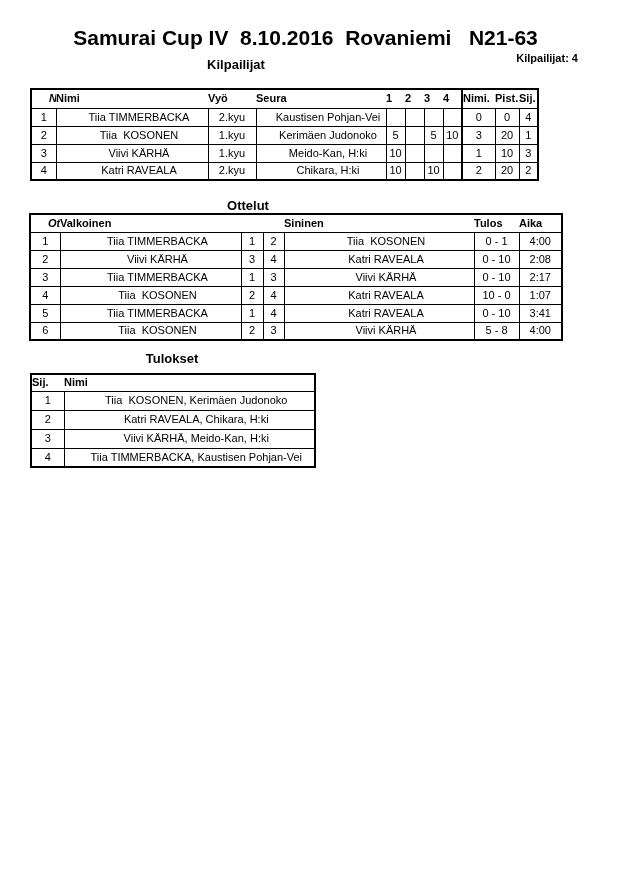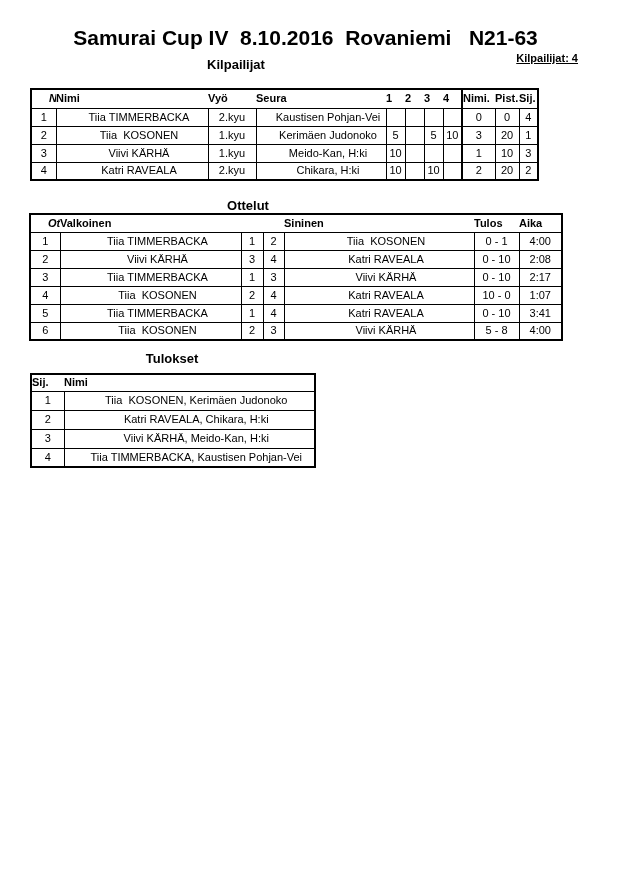--- a/index.html
+++ b/index.html
@@ -5,21 +5,21 @@
   html, body { margin:0; padding:0; background:#ffffff; }
   .page {
     position:relative; width:611px; height:891px; background:#ffffff;
     font-family:"Liberation Sans", sans-serif; color:#000000; overflow:hidden;
   }
   .title {
     position:absolute; top:26px; left:0; width:100%; text-align:center;
     font-size:21px; font-weight:bold; white-space:pre; letter-spacing:0px;
   }
   .count {
-    position:absolute; top:52px; right:33px; font-size:11px; font-weight:bold; white-space:pre;text-decoration:underline;
+    position:absolute; top:52px; right:33px; font-size:11px; font-weight:bold; white-space:pre;
   }
   .sec-heading {
     position:absolute; transform:translateX(-50%); font-size:13px; font-weight:bold; white-space:pre;
   }
   #h-kilpailijat { left:236px; top:57px; }
   #h-ottelut    { left:248px; top:198px; }
   #h-tulokset   { left:172px; top:351px; }
 
   table {
     position:absolute; border-collapse:collapse; table-layout:fixed;

